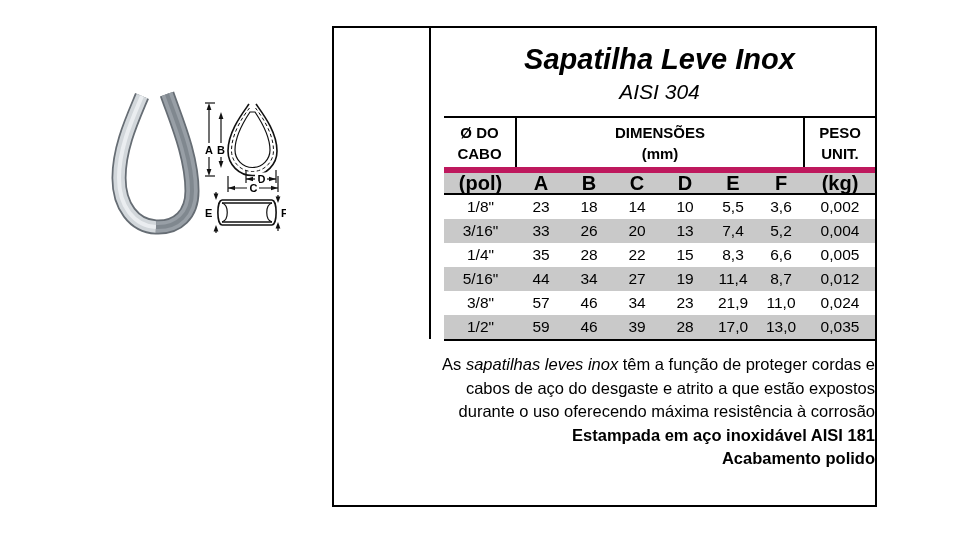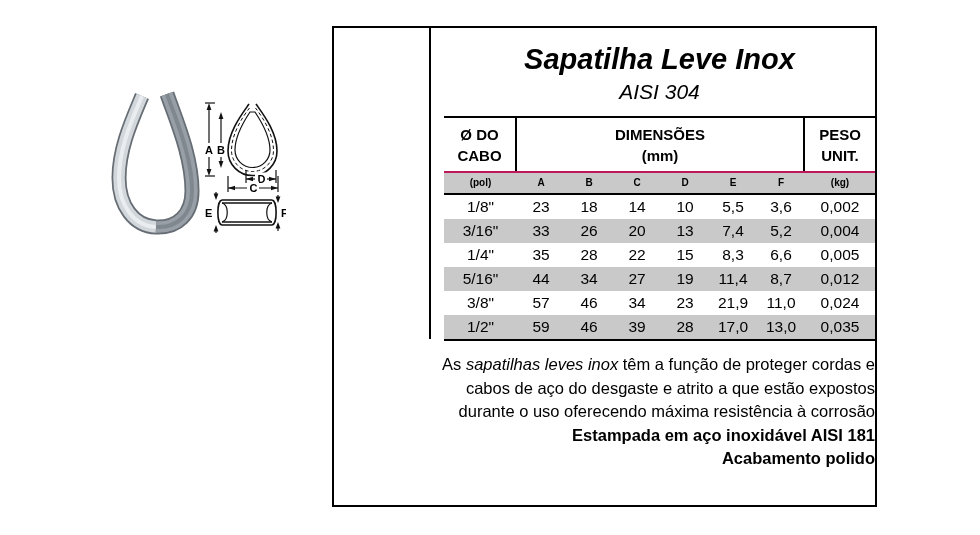--- a/index.html
+++ b/index.html
@@ -31,33 +31,33 @@
   }
   .title-block{
     height:90px;box-sizing:border-box;border-bottom:2px solid #000;
     display:flex;flex-direction:column;align-items:center;justify-content:center;
     padding-top:2px;
   }
   .title{font-size:29px;font-weight:bold;font-style:italic;line-height:34px;letter-spacing:0px;}
   .subtitle{font-size:21px;font-weight:normal;font-style:italic;line-height:26px;margin-top:3px;}
 
   .hdr-row{
-    height:55px;box-sizing:border-box;border-bottom:2px solid #be185d;
+    height:55px;box-sizing:border-box;border-bottom:6px solid #be185d;
     display:grid;grid-template-columns:73px 1fr 70px;
   }
   .hdr-cell{
     display:flex;flex-direction:column;align-items:center;justify-content:center;
     font-weight:bold;font-size:15px;line-height:21px;box-sizing:border-box;
   }
   .hdr-cell.b1,.hdr-cell.b2{border-right:2px solid #000;}
 
   .sub-row{
     height:22px;box-sizing:border-box;border-bottom:2px solid #000;
     display:grid;grid-template-columns:73px repeat(6,1fr) 70px;
-    background:#c9c9c9;font-weight:bold;font-size:10px;
+    background:#c9c9c9;font-weight:bold;font-size:20px;
   }
   .sub-row span{display:block;text-align:center;line-height:20px;}
 
   .data-row{
     height:24px;display:grid;grid-template-columns:73px repeat(6,1fr) 70px;
     font-size:15.5px;
   }
   .data-row.alt{background:#c9c9c9;}
   .data-row span{display:block;text-align:center;line-height:24px;}
 

